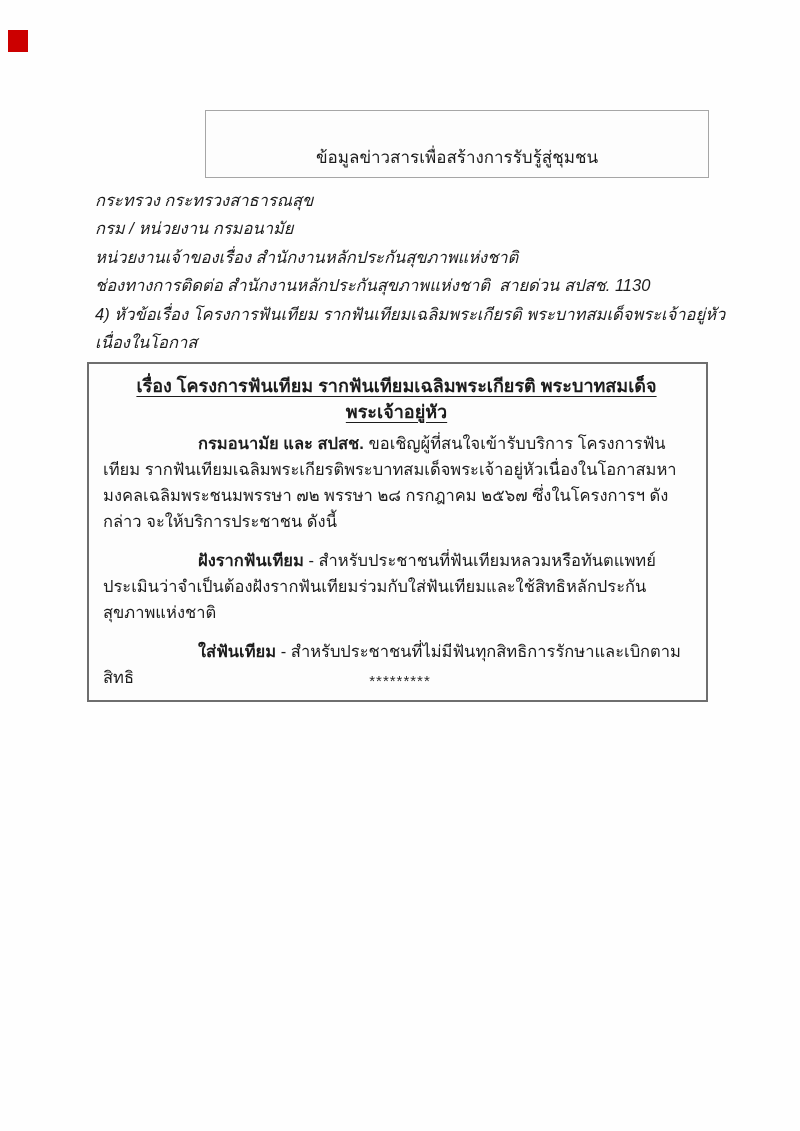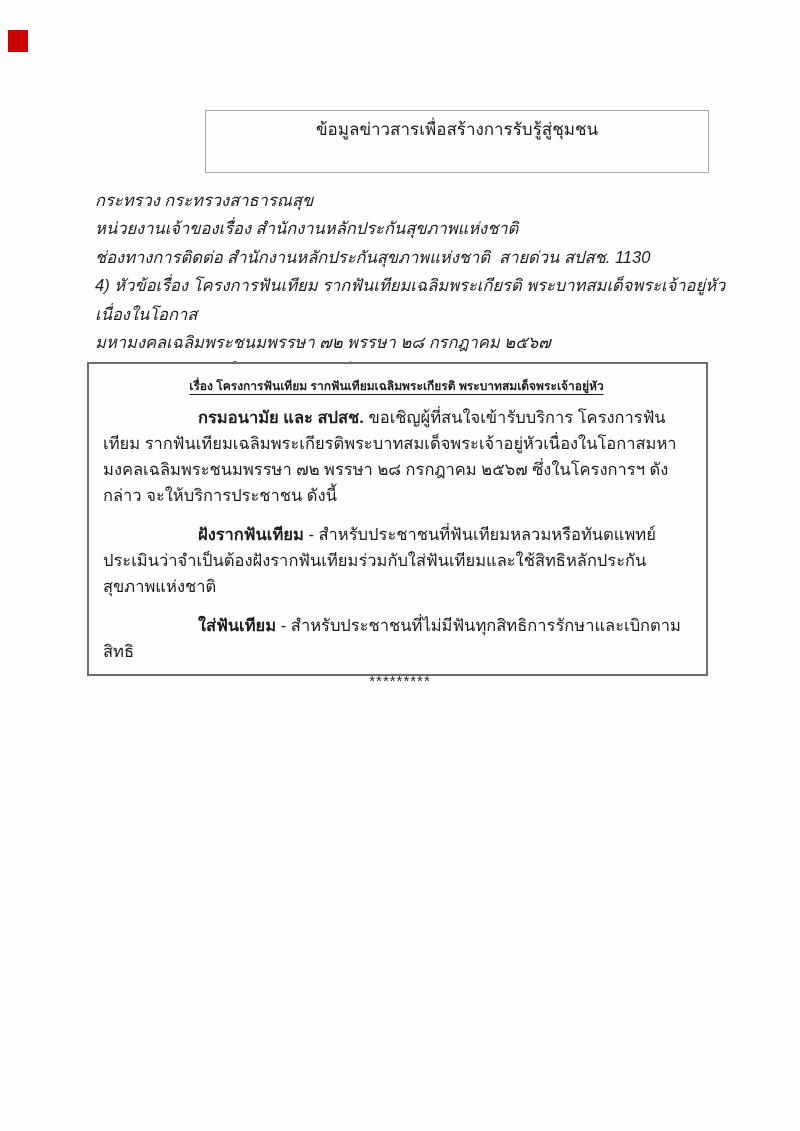--- a/index.html
+++ b/index.html
@@ -37,21 +37,21 @@
     width: 504px;
     min-height: 63px;
     box-sizing: border-box;
     border: 1px solid #a6a6a6;
     background: #fdfdfd;
     text-align: center;
     padding: 6px 4px 7px 4px;
     font-size: 17px;
     line-height: 25px;
   }
-  .header-box .line { display: block; }
+  .header-box .line { display: block; margin-top: 28px; }
 
   
   .meta-block {
     position: absolute;
     left: 95px;
     top: 186px;
     width: 640px;
     font-size: 16.5px;
     line-height: 28.4px;
   }
@@ -67,21 +67,21 @@
     box-sizing: border-box;
     border: 2px solid #6e6e6e;
     background: #fdfdfd;
     padding: 9px 16px 10px 14px;
     font-size: 16.5px;
     line-height: 26px;
   }
   .announce-title {
     text-align: center;
     font-weight: bold;
-    font-size: 12px;
+    font-size: 18px;
   }
   .announce-title .line {
     display: block;
     text-decoration: underline;
     text-underline-offset: 4px;
   }
   .announce-box p {
     margin: 13px 0 0 0;
     text-indent: 95px;
   }
@@ -106,20 +106,21 @@
 <div class="page">
 
   <div class="red-marker" style="background: rgb(204, 0, 0);"></div>
 
   <div class="header-box">
     <span class="line pre">ข้อมูลข่าวสารเพื่อสร้างการรับรู้สู่ชุมชน</span>
   </div>
 
   <div class="meta-block">
     <span class="line pre">กระทรวง กระทรวงสาธารณสุข</span>
+    <span class="line pre">กรม / หน่วยงาน กรมอนามัย</span>
     <span class="line pre">หน่วยงานเจ้าของเรื่อง สำนักงานหลักประกันสุขภาพแห่งชาติ</span>
     <span class="line pre">ช่องทางการติดต่อ สำนักงานหลักประกันสุขภาพแห่งชาติ  สายด่วน สปสช. 1130</span>
     <span class="line pre">4) หัวข้อเรื่อง โครงการฟันเทียม รากฟันเทียมเฉลิมพระเกียรติ พระบาทสมเด็จพระเจ้าอยู่หัว เนื่องในโอกาส</span>
     <span class="line pre">มหามงคลเฉลิมพระชนมพรรษา ๗๒ พรรษา ๒๘ กรกฎาคม ๒๕๖๗</span>
     <span class="line pre">๒) ข้อความสำหรับใช้ประชาสัมพันธ์</span>
   </div>
 
   <div class="announce-box">
     <div class="announce-title">
       <span class="line">เรื่อง โครงการฟันเทียม รากฟันเทียมเฉลิมพระเกียรติ พระบาทสมเด็จพระเจ้าอยู่หัว</span>

